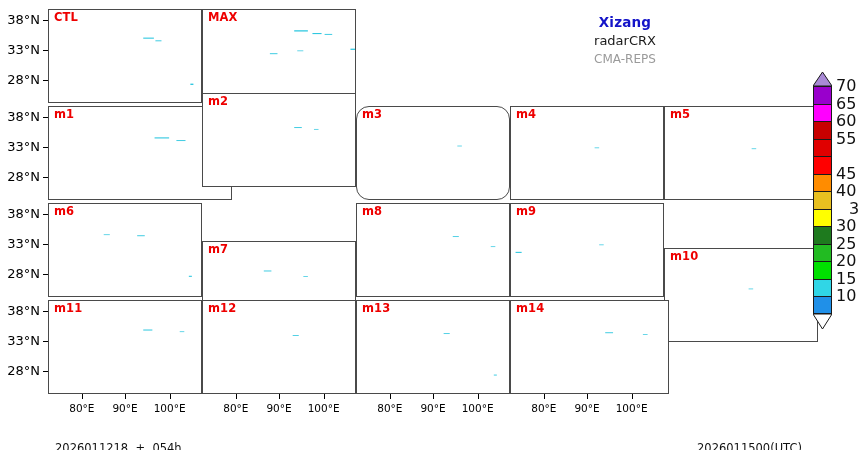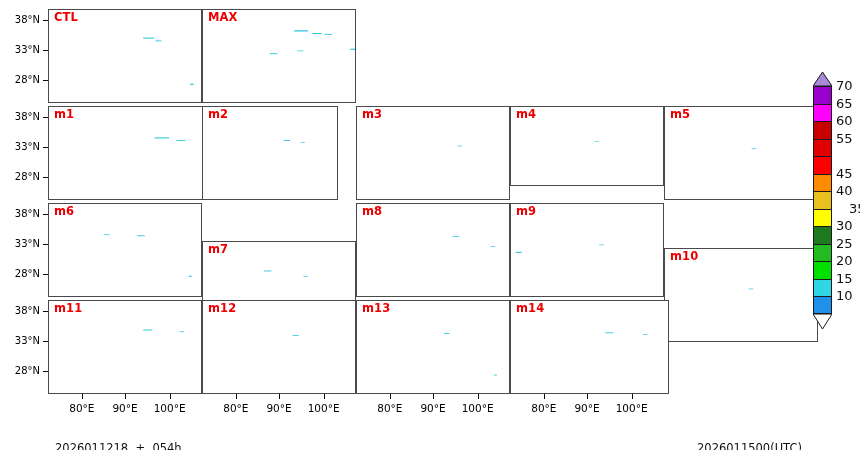--- a/index.html
+++ b/index.html
@@ -30,48 +30,53 @@
     position: absolute; left: 5px; top: 1px;
     font-size: 11.5px; font-weight: bold; color: #ee0000;
     letter-spacing: .1px; z-index: 6; line-height: 13px;
     white-space: nowrap;
   }
   .mapsvg { position: absolute; left: 0; top: 0; width: 100%; height: 100%; display: block; }
 
   
   .ylab {
     position: absolute; right: 0; text-align: right;
-    font-size: 10px; color: #000; white-space: nowrap; line-height: 11px; margin-left: 16px;
+    font-size: 13px; color: #000; white-space: nowrap; line-height: 11px; margin-left: 16px;
   }
   .ytickline { position: absolute; height: 1px; background: #000; width: 5px; }
   .xlab {
     position: absolute; text-align: center;
     font-size: 10.5px; color: #000; white-space: nowrap; line-height: 11px;
   }
   .xtickline { position: absolute; width: 1px; background: #000; height: 5px; }
 
   
   .foot-left  { position: absolute; left: 55px; top: 411px; font-size: 11.5px; color: #111; line-height: 15px; white-space: pre; }
   .foot-right { position: absolute; left: 697px; top: 411px; font-size: 11.5px; color: #111; line-height: 15px; text-align: left; white-space: pre; }
 
   
   .cbar { position: absolute; left: 813px; top: 72px; width: 19px; }
   .cbar-cap-top, .cbar-cap-bot { display: block; }
   .cbar-band { width: 19px; border-left: 1px solid #1a1a1a; border-right: 1px solid #1a1a1a; }
   .cbar-band:first-of-type { border-top: 1px solid #1a1a1a; }
   .cbar-ticks { position: absolute; left: 836px; top: 72px; }
   .cbar-tick {
-    position: absolute; font-size: 13px; color: #111; line-height: 12px; white-space: nowrap;
+    position: absolute; font-size: 16px; color: #111; line-height: 12px; white-space: nowrap;
   }
 </style>
 </head>
 <body>
 
 <div id="root">
 
+  <div class="header">
+    <div class="hdr-region">Xizang</div>
+    <div class="hdr-var">radarCRX</div>
+    <div class="hdr-model">CMA-REPS</div>
+  </div>
 
   <div class="grid" id="grid">
       <div class="panel" style="left: 0px; top: 0px; width: 154px; height: 94px;">
         <svg class="mapsvg" viewBox="0 0 1 1" preserveAspectRatio="none">
           <path d="M0.52,0.30 L0.56,0.31 L0.60,0.33 L0.64,0.34 L0.68,0.35 L0.72,0.36 L0.76,0.36 L0.80,0.35 L0.84,0.33 L0.88,0.31" fill="none" stroke="#a8d4ea" stroke-width="0.006" vector-effect="non-scaling-stroke"></path>
           <path d="M0.50,0.36 L0.54,0.38 L0.58,0.39 L0.62,0.40 L0.66,0.41 L0.70,0.41 L0.74,0.40 L0.78,0.38" fill="none" stroke="#a8d4ea" stroke-width="0.006" vector-effect="non-scaling-stroke"></path>
           <path d="M0.56,0.44 L0.60,0.45 L0.64,0.45 L0.68,0.44 L0.72,0.43 L0.76,0.42" fill="none" stroke="#a8d4ea" stroke-width="0.006" vector-effect="non-scaling-stroke"></path>
           <path d="M0.70,0.44 L0.71,0.50 L0.72,0.56 L0.72,0.62 L0.73,0.68 L0.74,0.74 L0.75,0.80 L0.76,0.86" fill="none" stroke="#a8d4ea" stroke-width="0.006" vector-effect="non-scaling-stroke"></path>
           <path d="M0.80,0.20 L0.83,0.23 L0.86,0.26 L0.89,0.28 L0.92,0.30" fill="none" stroke="#a8d4ea" stroke-width="0.006" vector-effect="non-scaling-stroke"></path>
           <path d="M0.04,0.52 L0.07,0.56 L0.10,0.60 L0.13,0.63" fill="none" stroke="#a8d4ea" stroke-width="0.006" vector-effect="non-scaling-stroke"></path>
@@ -132,21 +137,21 @@
           <path d="M0.74,0.63 L0.78,0.64 L0.82,0.66 L0.86,0.69 L0.90,0.72 L0.94,0.74 L0.98,0.76" fill="none" stroke="#5a5a5a" stroke-width="0.005" vector-effect="non-scaling-stroke"></path>
           <path d="M0.86,0.55 L0.90,0.58 L0.94,0.60 L0.98,0.63" fill="none" stroke="#5a5a5a" stroke-width="0.005" vector-effect="non-scaling-stroke"></path>
           <path d="M0.50,0.83 L0.53,0.87 L0.57,0.90 L0.61,0.92 L0.65,0.93 L0.69,0.95 L0.73,0.97" fill="none" stroke="#5a5a5a" stroke-width="0.005" vector-effect="non-scaling-stroke"></path>
           <path d="M0.30,0.76 L0.33,0.82 L0.37,0.86 L0.41,0.89 L0.45,0.91 L0.49,0.93" fill="none" stroke="#5a5a5a" stroke-width="0.005" vector-effect="non-scaling-stroke"></path>
           <rect x="0.58" y="0.33" width="0.08" height="0.012" fill="#30c8e0"></rect>
           <rect x="0.7" y="0.36" width="0.05" height="0.01" fill="#30c8e0"></rect>
           <rect x="0.9" y="0.82" width="0.02" height="0.012" fill="#30c8e0"></rect>
         </svg>
         <div class="panel-label">m1</div>
       </div>
-      <div class="panel" style="left: 154px; top: 97px; width: 136px; height: 94px;">
+      <div class="panel" style="left: 154px; top: 84px; width: 154px; height: 94px;">
         <svg class="mapsvg" viewBox="0 0 1 1" preserveAspectRatio="none">
           <path d="M0.52,0.30 L0.56,0.31 L0.60,0.33 L0.64,0.34 L0.68,0.35 L0.72,0.36 L0.76,0.36 L0.80,0.35 L0.84,0.33 L0.88,0.31" fill="none" stroke="#a8d4ea" stroke-width="0.006" vector-effect="non-scaling-stroke"></path>
           <path d="M0.50,0.36 L0.54,0.38 L0.58,0.39 L0.62,0.40 L0.66,0.41 L0.70,0.41 L0.74,0.40 L0.78,0.38" fill="none" stroke="#a8d4ea" stroke-width="0.006" vector-effect="non-scaling-stroke"></path>
           <path d="M0.56,0.44 L0.60,0.45 L0.64,0.45 L0.68,0.44 L0.72,0.43 L0.76,0.42" fill="none" stroke="#a8d4ea" stroke-width="0.006" vector-effect="non-scaling-stroke"></path>
           <path d="M0.70,0.44 L0.71,0.50 L0.72,0.56 L0.72,0.62 L0.73,0.68 L0.74,0.74 L0.75,0.80 L0.76,0.86" fill="none" stroke="#a8d4ea" stroke-width="0.006" vector-effect="non-scaling-stroke"></path>
           <path d="M0.80,0.20 L0.83,0.23 L0.86,0.26 L0.89,0.28 L0.92,0.30" fill="none" stroke="#a8d4ea" stroke-width="0.006" vector-effect="non-scaling-stroke"></path>
           <path d="M0.04,0.52 L0.07,0.56 L0.10,0.60 L0.13,0.63" fill="none" stroke="#a8d4ea" stroke-width="0.006" vector-effect="non-scaling-stroke"></path>
           <path d="M0.88,0.62 L0.91,0.66 L0.94,0.70 L0.97,0.73" fill="none" stroke="#a8d4ea" stroke-width="0.006" vector-effect="non-scaling-stroke"></path>
           <path d="M0.02,0.30 L0.05,0.28 L0.08,0.31 L0.11,0.29 L0.14,0.33 L0.17,0.31 L0.20,0.35 L0.23,0.33 L0.26,0.36 L0.29,0.34 L0.33,0.33 L0.36,0.35 L0.40,0.33 L0.43,0.30 L0.45,0.24 L0.46,0.18 L0.48,0.13 L0.51,0.10 L0.55,0.08 L0.59,0.09 L0.62,0.12 L0.65,0.10 L0.68,0.12 L0.71,0.10 L0.74,0.13 L0.77,0.12 L0.80,0.16 L0.83,0.15 L0.86,0.19 L0.89,0.18 L0.92,0.22 L0.95,0.21 L0.98,0.25" fill="none" stroke="#5a5a5a" stroke-width="0.005" vector-effect="non-scaling-stroke"></path>
           <path d="M0.015,0.33 L0.05,0.36 L0.09,0.38 L0.13,0.40 L0.17,0.41 L0.21,0.42 L0.25,0.42 L0.28,0.40 L0.31,0.37 L0.34,0.35 L0.38,0.34 L0.42,0.34 L0.45,0.33 L0.47,0.30 L0.49,0.26 L0.52,0.24 L0.56,0.25 L0.60,0.27 L0.64,0.30 L0.67,0.34 L0.69,0.38 L0.70,0.43 L0.71,0.48 L0.72,0.53 L0.73,0.58 L0.74,0.63 L0.75,0.68 L0.74,0.72 L0.72,0.75 L0.69,0.77 L0.66,0.79 L0.62,0.80 L0.58,0.81 L0.54,0.82 L0.50,0.83 L0.46,0.82 L0.42,0.81 L0.38,0.80 L0.34,0.79 L0.31,0.77 L0.28,0.74 L0.25,0.71 L0.22,0.68 L0.19,0.64 L0.16,0.60 L0.13,0.56 L0.10,0.52 L0.07,0.47 L0.05,0.42 L0.03,0.37 Z" fill="none" stroke="#5a5a5a" stroke-width="0.005" vector-effect="non-scaling-stroke"></path>
@@ -154,42 +159,42 @@
           <path d="M0.75,0.48 L0.78,0.52 L0.80,0.57 L0.81,0.62 L0.82,0.67 L0.83,0.72 L0.84,0.78 L0.85,0.84 L0.86,0.90 L0.87,0.96" fill="none" stroke="#5a5a5a" stroke-width="0.005" vector-effect="non-scaling-stroke"></path>
           <path d="M0.74,0.63 L0.78,0.64 L0.82,0.66 L0.86,0.69 L0.90,0.72 L0.94,0.74 L0.98,0.76" fill="none" stroke="#5a5a5a" stroke-width="0.005" vector-effect="non-scaling-stroke"></path>
           <path d="M0.86,0.55 L0.90,0.58 L0.94,0.60 L0.98,0.63" fill="none" stroke="#5a5a5a" stroke-width="0.005" vector-effect="non-scaling-stroke"></path>
           <path d="M0.50,0.83 L0.53,0.87 L0.57,0.90 L0.61,0.92 L0.65,0.93 L0.69,0.95 L0.73,0.97" fill="none" stroke="#5a5a5a" stroke-width="0.005" vector-effect="non-scaling-stroke"></path>
           <path d="M0.30,0.76 L0.33,0.82 L0.37,0.86 L0.41,0.89 L0.45,0.91 L0.49,0.93" fill="none" stroke="#5a5a5a" stroke-width="0.005" vector-effect="non-scaling-stroke"></path>
           <rect x="0.6" y="0.36" width="0.05" height="0.01" fill="#30c8e0"></rect>
           <rect x="0.73" y="0.38" width="0.03" height="0.008" fill="#30c8e0"></rect>
         </svg>
         <div class="panel-label">m2</div>
       </div>
-      <div class="panel" style="left: 308px; top: 97px; width: 154px; height: 94px;">
+      <div class="panel" style="left: 308px; top: 97px; width: 154px; height: 94px; border-radius: 13px;">
         <svg class="mapsvg" viewBox="0 0 1 1" preserveAspectRatio="none">
           <path d="M0.52,0.30 L0.56,0.31 L0.60,0.33 L0.64,0.34 L0.68,0.35 L0.72,0.36 L0.76,0.36 L0.80,0.35 L0.84,0.33 L0.88,0.31" fill="none" stroke="#a8d4ea" stroke-width="0.006" vector-effect="non-scaling-stroke"></path>
           <path d="M0.50,0.36 L0.54,0.38 L0.58,0.39 L0.62,0.40 L0.66,0.41 L0.70,0.41 L0.74,0.40 L0.78,0.38" fill="none" stroke="#a8d4ea" stroke-width="0.006" vector-effect="non-scaling-stroke"></path>
           <path d="M0.56,0.44 L0.60,0.45 L0.64,0.45 L0.68,0.44 L0.72,0.43 L0.76,0.42" fill="none" stroke="#a8d4ea" stroke-width="0.006" vector-effect="non-scaling-stroke"></path>
           <path d="M0.70,0.44 L0.71,0.50 L0.72,0.56 L0.72,0.62 L0.73,0.68 L0.74,0.74 L0.75,0.80 L0.76,0.86" fill="none" stroke="#a8d4ea" stroke-width="0.006" vector-effect="non-scaling-stroke"></path>
           <path d="M0.80,0.20 L0.83,0.23 L0.86,0.26 L0.89,0.28 L0.92,0.30" fill="none" stroke="#a8d4ea" stroke-width="0.006" vector-effect="non-scaling-stroke"></path>
           <path d="M0.04,0.52 L0.07,0.56 L0.10,0.60 L0.13,0.63" fill="none" stroke="#a8d4ea" stroke-width="0.006" vector-effect="non-scaling-stroke"></path>
           <path d="M0.88,0.62 L0.91,0.66 L0.94,0.70 L0.97,0.73" fill="none" stroke="#a8d4ea" stroke-width="0.006" vector-effect="non-scaling-stroke"></path>
           <path d="M0.02,0.30 L0.05,0.28 L0.08,0.31 L0.11,0.29 L0.14,0.33 L0.17,0.31 L0.20,0.35 L0.23,0.33 L0.26,0.36 L0.29,0.34 L0.33,0.33 L0.36,0.35 L0.40,0.33 L0.43,0.30 L0.45,0.24 L0.46,0.18 L0.48,0.13 L0.51,0.10 L0.55,0.08 L0.59,0.09 L0.62,0.12 L0.65,0.10 L0.68,0.12 L0.71,0.10 L0.74,0.13 L0.77,0.12 L0.80,0.16 L0.83,0.15 L0.86,0.19 L0.89,0.18 L0.92,0.22 L0.95,0.21 L0.98,0.25" fill="none" stroke="#5a5a5a" stroke-width="0.005" vector-effect="non-scaling-stroke"></path>
           <path d="M0.015,0.33 L0.05,0.36 L0.09,0.38 L0.13,0.40 L0.17,0.41 L0.21,0.42 L0.25,0.42 L0.28,0.40 L0.31,0.37 L0.34,0.35 L0.38,0.34 L0.42,0.34 L0.45,0.33 L0.47,0.30 L0.49,0.26 L0.52,0.24 L0.56,0.25 L0.60,0.27 L0.64,0.30 L0.67,0.34 L0.69,0.38 L0.70,0.43 L0.71,0.48 L0.72,0.53 L0.73,0.58 L0.74,0.63 L0.75,0.68 L0.74,0.72 L0.72,0.75 L0.69,0.77 L0.66,0.79 L0.62,0.80 L0.58,0.81 L0.54,0.82 L0.50,0.83 L0.46,0.82 L0.42,0.81 L0.38,0.80 L0.34,0.79 L0.31,0.77 L0.28,0.74 L0.25,0.71 L0.22,0.68 L0.19,0.64 L0.16,0.60 L0.13,0.56 L0.10,0.52 L0.07,0.47 L0.05,0.42 L0.03,0.37 Z" fill="none" stroke="#5a5a5a" stroke-width="0.005" vector-effect="non-scaling-stroke"></path>
           <path d="M0.47,0.30 L0.50,0.22 L0.53,0.15 L0.57,0.11 L0.61,0.10 L0.65,0.12 L0.69,0.11 L0.73,0.13 L0.77,0.14 L0.81,0.18 L0.85,0.20 L0.88,0.24 L0.90,0.29 L0.91,0.34 L0.90,0.39 L0.88,0.43 L0.85,0.46 L0.82,0.48 L0.78,0.49 L0.75,0.48 L0.72,0.46 L0.70,0.42 L0.68,0.37 L0.66,0.33 L0.63,0.30 L0.59,0.28 L0.55,0.27 L0.51,0.28 Z" fill="none" stroke="#5a5a5a" stroke-width="0.005" vector-effect="non-scaling-stroke"></path>
           <path d="M0.75,0.48 L0.78,0.52 L0.80,0.57 L0.81,0.62 L0.82,0.67 L0.83,0.72 L0.84,0.78 L0.85,0.84 L0.86,0.90 L0.87,0.96" fill="none" stroke="#5a5a5a" stroke-width="0.005" vector-effect="non-scaling-stroke"></path>
           <path d="M0.74,0.63 L0.78,0.64 L0.82,0.66 L0.86,0.69 L0.90,0.72 L0.94,0.74 L0.98,0.76" fill="none" stroke="#5a5a5a" stroke-width="0.005" vector-effect="non-scaling-stroke"></path>
           <path d="M0.86,0.55 L0.90,0.58 L0.94,0.60 L0.98,0.63" fill="none" stroke="#5a5a5a" stroke-width="0.005" vector-effect="non-scaling-stroke"></path>
           <path d="M0.50,0.83 L0.53,0.87 L0.57,0.90 L0.61,0.92 L0.65,0.93 L0.69,0.95 L0.73,0.97" fill="none" stroke="#5a5a5a" stroke-width="0.005" vector-effect="non-scaling-stroke"></path>
           <path d="M0.30,0.76 L0.33,0.82 L0.37,0.86 L0.41,0.89 L0.45,0.91 L0.49,0.93" fill="none" stroke="#5a5a5a" stroke-width="0.005" vector-effect="non-scaling-stroke"></path>
           <rect x="0.66" y="0.42" width="0.03" height="0.008" fill="#30c8e0"></rect>
         </svg>
         <div class="panel-label">m3</div>
       </div>
-      <div class="panel" style="left: 462px; top: 97px; width: 154px; height: 80px;">
+      <div class="panel" style="left: 462px; top: 97px; width: 154px; height: 94px;">
         <svg class="mapsvg" viewBox="0 0 1 1" preserveAspectRatio="none">
           <path d="M0.52,0.30 L0.56,0.31 L0.60,0.33 L0.64,0.34 L0.68,0.35 L0.72,0.36 L0.76,0.36 L0.80,0.35 L0.84,0.33 L0.88,0.31" fill="none" stroke="#a8d4ea" stroke-width="0.006" vector-effect="non-scaling-stroke"></path>
           <path d="M0.50,0.36 L0.54,0.38 L0.58,0.39 L0.62,0.40 L0.66,0.41 L0.70,0.41 L0.74,0.40 L0.78,0.38" fill="none" stroke="#a8d4ea" stroke-width="0.006" vector-effect="non-scaling-stroke"></path>
           <path d="M0.56,0.44 L0.60,0.45 L0.64,0.45 L0.68,0.44 L0.72,0.43 L0.76,0.42" fill="none" stroke="#a8d4ea" stroke-width="0.006" vector-effect="non-scaling-stroke"></path>
           <path d="M0.70,0.44 L0.71,0.50 L0.72,0.56 L0.72,0.62 L0.73,0.68 L0.74,0.74 L0.75,0.80 L0.76,0.86" fill="none" stroke="#a8d4ea" stroke-width="0.006" vector-effect="non-scaling-stroke"></path>
           <path d="M0.80,0.20 L0.83,0.23 L0.86,0.26 L0.89,0.28 L0.92,0.30" fill="none" stroke="#a8d4ea" stroke-width="0.006" vector-effect="non-scaling-stroke"></path>
           <path d="M0.04,0.52 L0.07,0.56 L0.10,0.60 L0.13,0.63" fill="none" stroke="#a8d4ea" stroke-width="0.006" vector-effect="non-scaling-stroke"></path>
           <path d="M0.88,0.62 L0.91,0.66 L0.94,0.70 L0.97,0.73" fill="none" stroke="#a8d4ea" stroke-width="0.006" vector-effect="non-scaling-stroke"></path>
           <path d="M0.02,0.30 L0.05,0.28 L0.08,0.31 L0.11,0.29 L0.14,0.33 L0.17,0.31 L0.20,0.35 L0.23,0.33 L0.26,0.36 L0.29,0.34 L0.33,0.33 L0.36,0.35 L0.40,0.33 L0.43,0.30 L0.45,0.24 L0.46,0.18 L0.48,0.13 L0.51,0.10 L0.55,0.08 L0.59,0.09 L0.62,0.12 L0.65,0.10 L0.68,0.12 L0.71,0.10 L0.74,0.13 L0.77,0.12 L0.80,0.16 L0.83,0.15 L0.86,0.19 L0.89,0.18 L0.92,0.22 L0.95,0.21 L0.98,0.25" fill="none" stroke="#5a5a5a" stroke-width="0.005" vector-effect="non-scaling-stroke"></path>
           <path d="M0.015,0.33 L0.05,0.36 L0.09,0.38 L0.13,0.40 L0.17,0.41 L0.21,0.42 L0.25,0.42 L0.28,0.40 L0.31,0.37 L0.34,0.35 L0.38,0.34 L0.42,0.34 L0.45,0.33 L0.47,0.30 L0.49,0.26 L0.52,0.24 L0.56,0.25 L0.60,0.27 L0.64,0.30 L0.67,0.34 L0.69,0.38 L0.70,0.43 L0.71,0.48 L0.72,0.53 L0.73,0.58 L0.74,0.63 L0.75,0.68 L0.74,0.72 L0.72,0.75 L0.69,0.77 L0.66,0.79 L0.62,0.80 L0.58,0.81 L0.54,0.82 L0.50,0.83 L0.46,0.82 L0.42,0.81 L0.38,0.80 L0.34,0.79 L0.31,0.77 L0.28,0.74 L0.25,0.71 L0.22,0.68 L0.19,0.64 L0.16,0.60 L0.13,0.56 L0.10,0.52 L0.07,0.47 L0.05,0.42 L0.03,0.37 Z" fill="none" stroke="#5a5a5a" stroke-width="0.005" vector-effect="non-scaling-stroke"></path>

